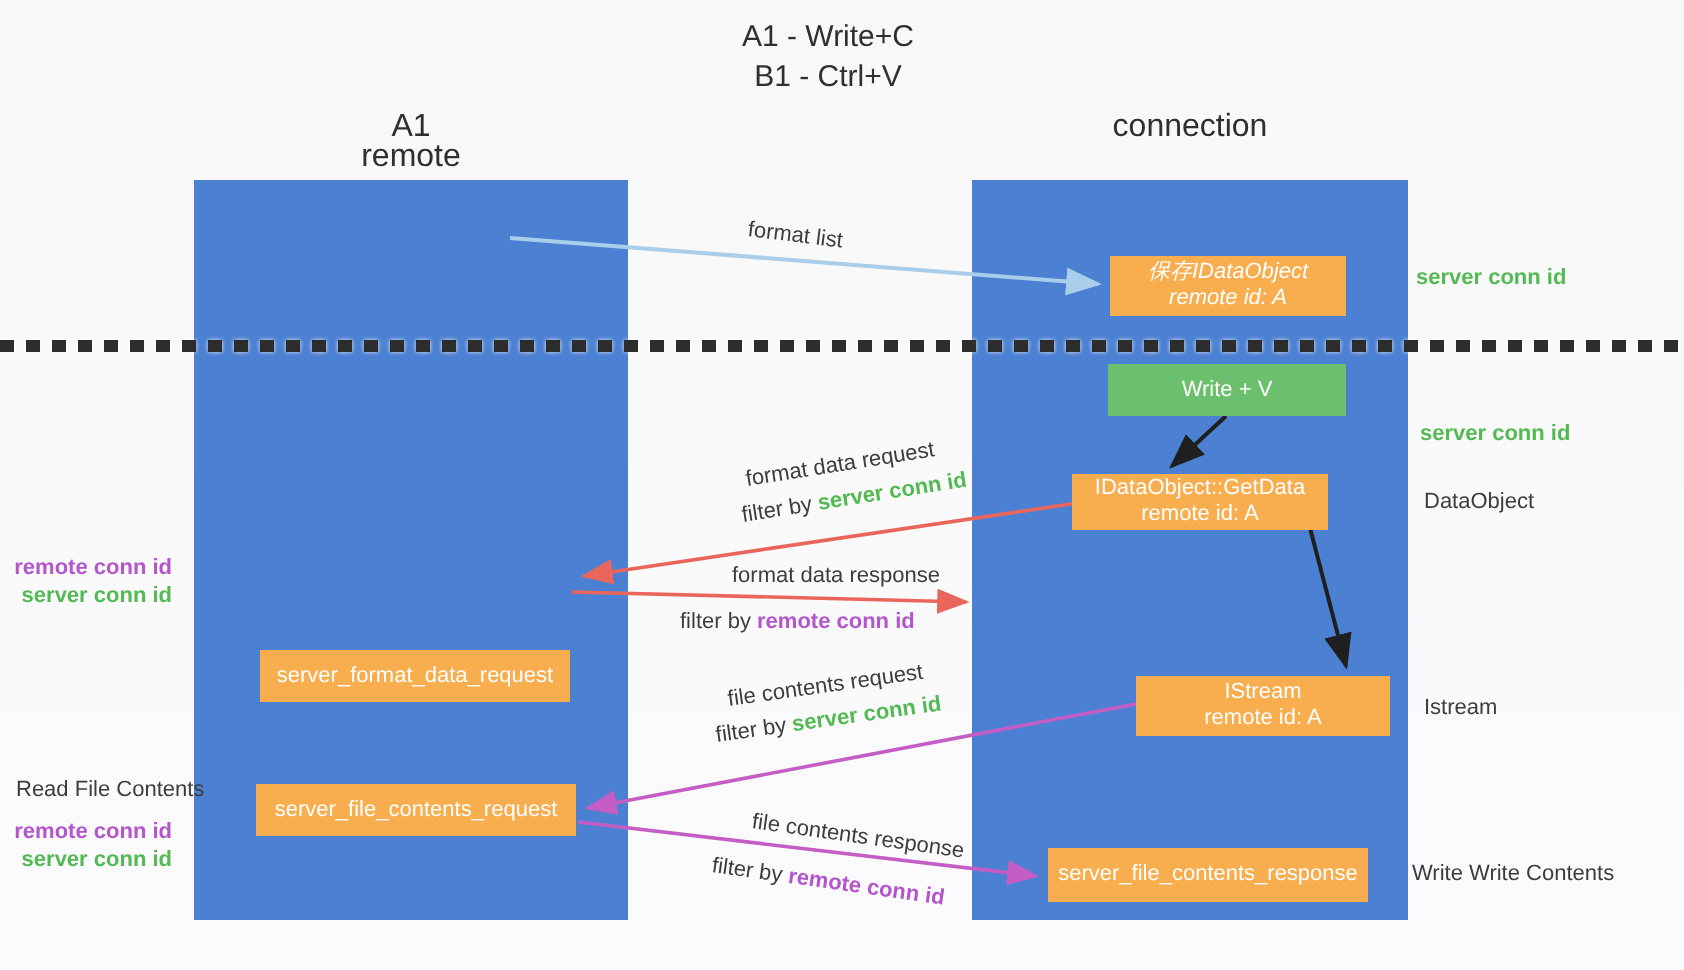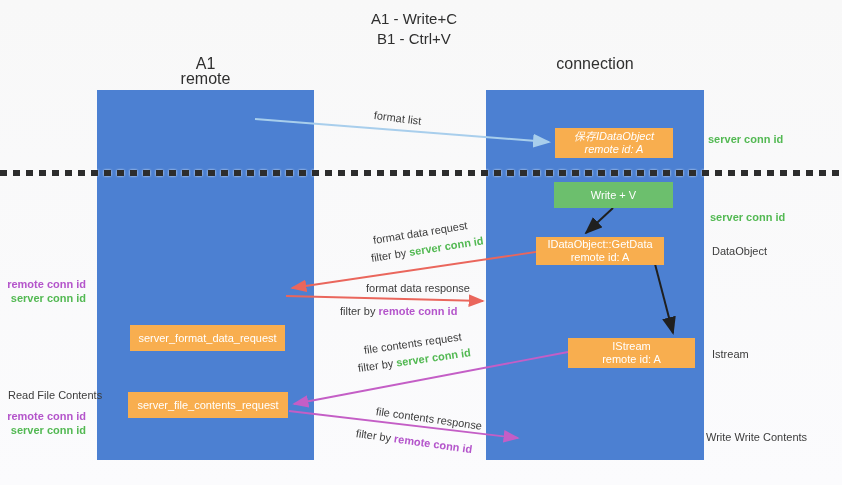--- a/index.html
+++ b/index.html
@@ -122,20 +122,23 @@
 
   <div class="node orange" style="left:568px;top:338px;width:127px;height:30px;">
     <span>IStream</span>
     <span>remote id: A</span>
   </div>
 
   <div class="node orange" style="left:128px;top:392px;width:160px;height:26px;">
     <span>server_file_contents_request</span>
   </div>
 
+  <div class="node orange" style="left:524px;top:424px;width:160px;height:27px;">
+    <span>server_file_contents_response</span>
+  </div>
 
   <div class="flow-label" style="left:374px;top:109px;transform:rotate(7deg);">format list</div>
 
   <div class="flow-label" style="left:373px;top:234px;transform:rotate(-9deg);">format data request</div>
   <div class="flow-label" style="left:371px;top:252px;transform:rotate(-9deg);">
     <span>filter by </span><span class="green-bold">server conn id</span>
   </div>
 
   <div class="flow-label" style="left:366px;top:282px;">format data response</div>
   <div class="flow-label" style="left:340px;top:305px;">

